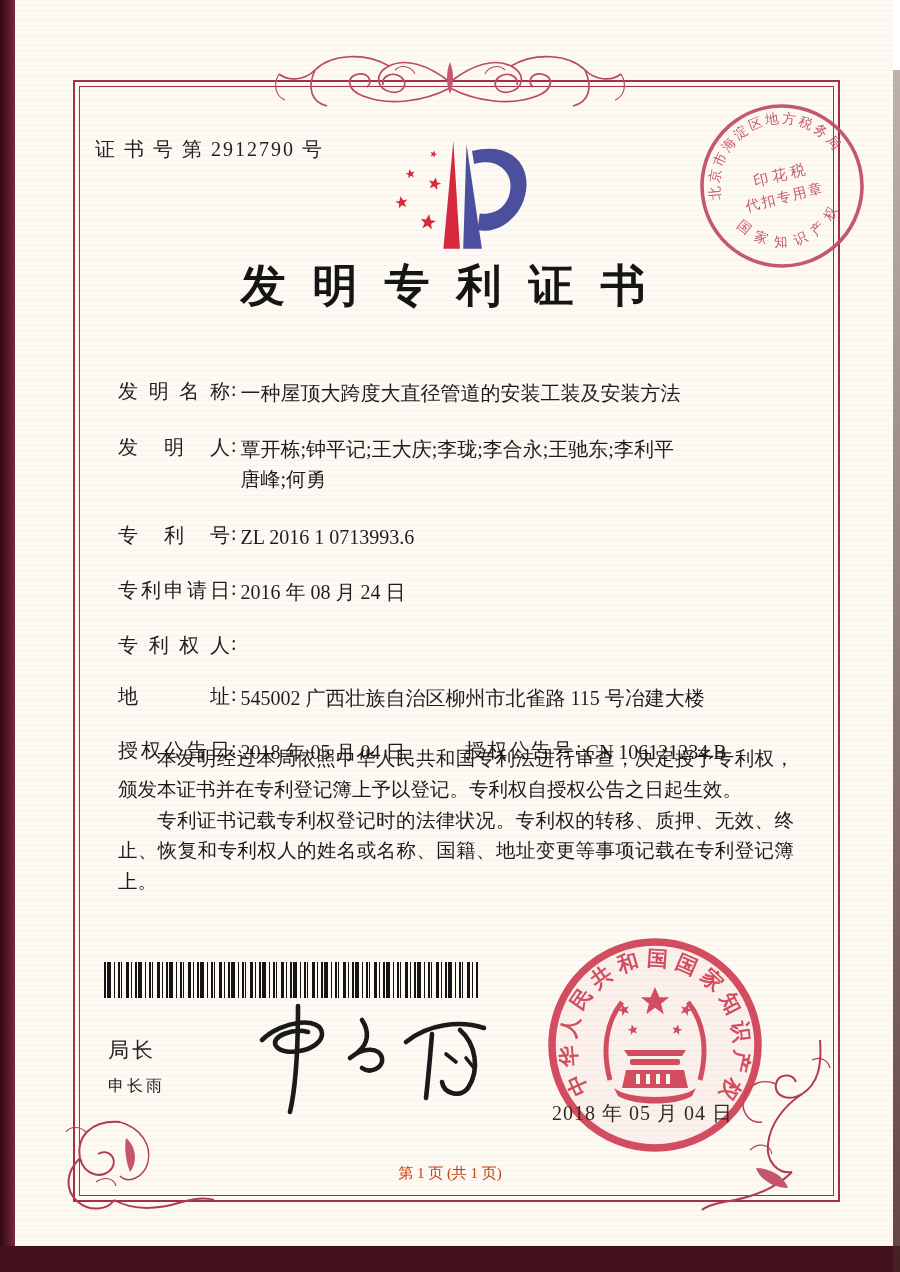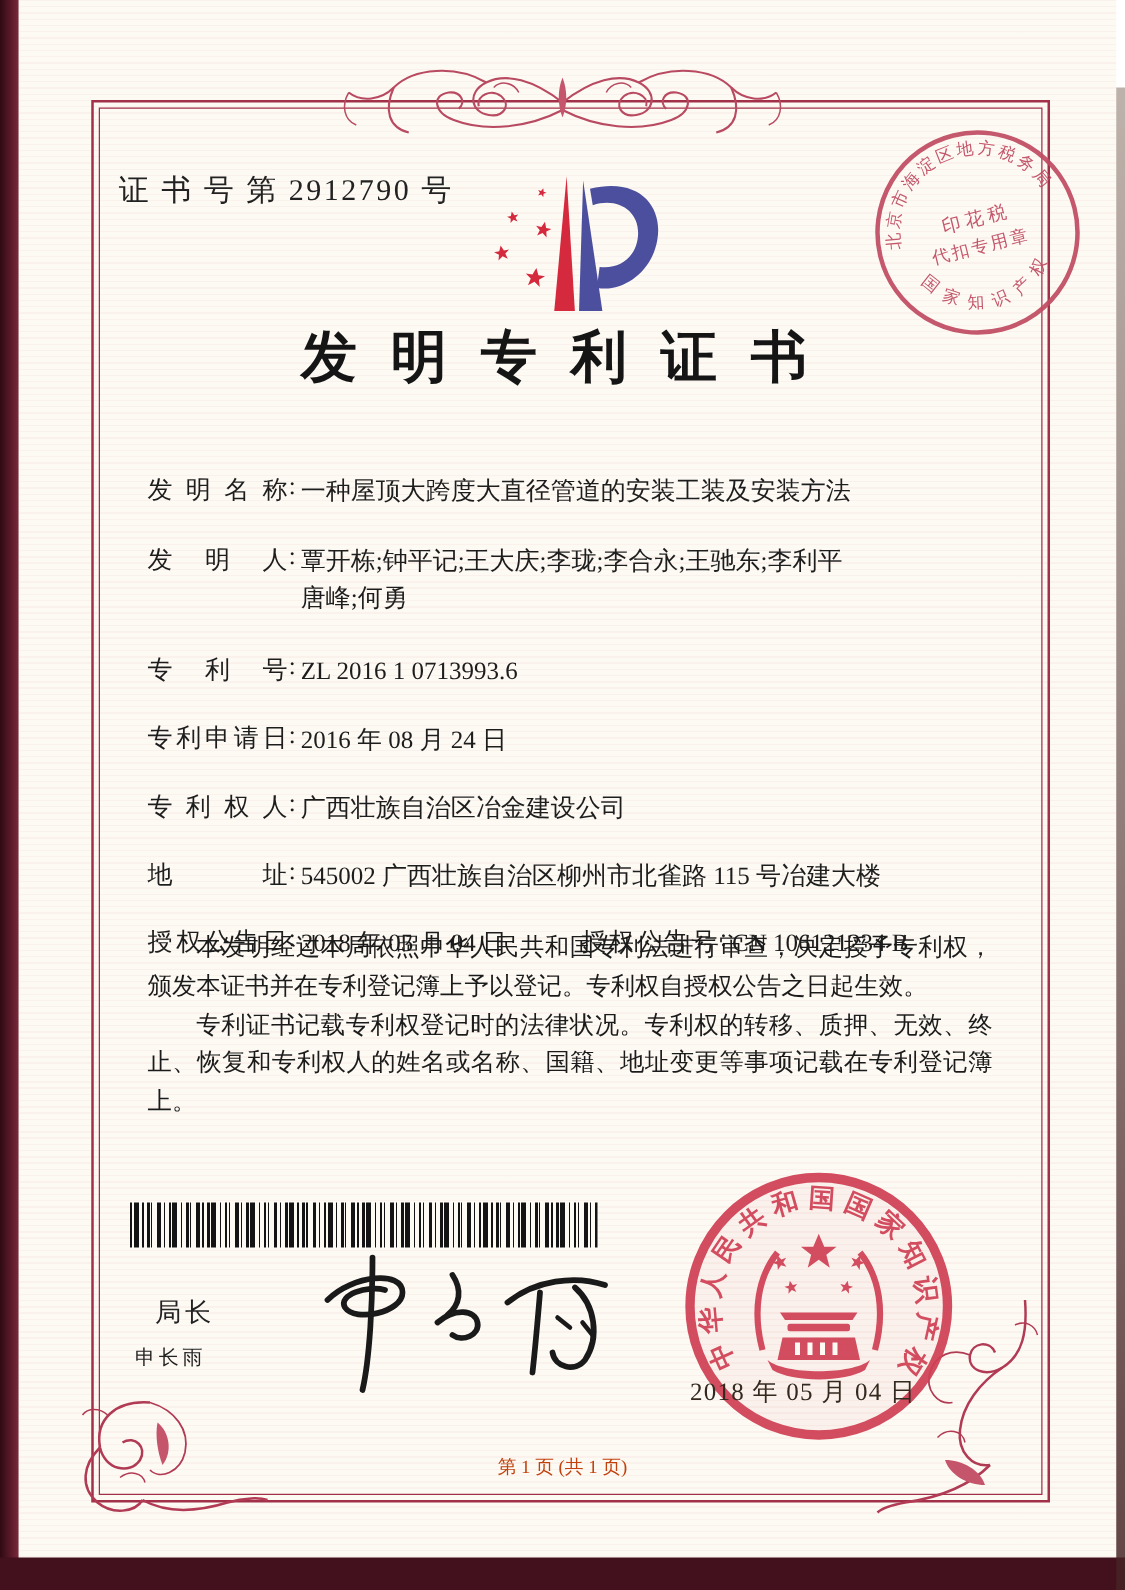--- a/index.html
+++ b/index.html
@@ -17,21 +17,21 @@
   .paper{position:absolute;left:15px;top:0;width:878px;height:1246px;background-color:#fdfaf4;
          background-image:repeating-linear-gradient(180deg,rgba(225,165,165,.10) 0 1px,rgba(0,0,0,0) 1px 5px);}
 
   
   .frame-outer{position:absolute;left:73px;top:80px;width:763px;height:1118px;
          border:2.4px solid #a23049;}
   .frame-inner{position:absolute;left:4px;top:4px;right:4px;bottom:4px;border:1.3px solid #a23049;}
 
   .ornament{position:absolute;pointer-events:none;}
 
-  .cert-no{position:absolute;left:95px;top:136px;font-size:24px;letter-spacing:2px;color:#222;}
+  .cert-no{position:absolute;left:95px;top:136px;font-size:20px;letter-spacing:2px;color:#222;}
 
   .logo{position:absolute;left:372px;top:130px;}
   .stamp-small{position:absolute;left:694px;top:98px;transform:rotate(-14deg);opacity:.92;}
 
   .title{position:absolute;left:0;top:256px;width:900px;text-align:center;
          font-size:45px;font-weight:700;color:#151515;letter-spacing:27px;padding-left:13px;box-sizing:border-box;}
 
   .fields{position:absolute;left:118px;top:378px;width:680px;font-size:20px;color:#1d1d1d;}
   .frow{position:relative;display:flex;align-items:flex-start;margin-bottom:0;}
   .frow .flabel{display:inline-flex;justify-content:space-between;width:112px;flex:0 0 112px;}
@@ -52,21 +52,21 @@
   .paras p{margin:0;text-indent:2em;font-family:Liberation Serif, serif;}
 
   .barcode{position:absolute;left:104px;top:962px;width:374px;height:36px;
     background:repeating-linear-gradient(90deg,
       #141414 0 2px,#fdfaf4 2px 3px,#141414 3px 7px,#fdfaf4 7px 10px,
       #141414 10px 11px,#fdfaf4 11px 14px,#141414 14px 16px,#fdfaf4 16px 17px,
       #141414 17px 18px,#fdfaf4 18px 22px,#141414 22px 25px,#fdfaf4 25px 27px,
       #141414 27px 28px,#fdfaf4 28px 31px);}
 
   .director-title{position:absolute;left:108px;top:1036px;font-size:21px;color:#222;
-       font-family:"Liberation Sans","DejaVu Sans",sans-serif;letter-spacing:3px;margin-left:16px;}
+       font-family:"Liberation Sans","DejaVu Sans",sans-serif;letter-spacing:3px;}
   .director-name{position:absolute;left:108px;top:1076px;font-size:16px;color:#222;
        font-family:"Liberation Sans","DejaVu Sans",sans-serif;letter-spacing:3px;}
   .signature{position:absolute;left:238px;top:1000px;}
 
   .seal-large{position:absolute;left:540px;top:930px;opacity:.93;}
   .grant-stamp-date{position:absolute;left:552px;top:1100px;font-size:20px;color:#33291f;
        letter-spacing:1px;z-index:5;}
 
   .footer{position:absolute;left:0;top:1164px;width:900px;text-align:center;
        font-size:15px;color:#c2410c;}
@@ -207,21 +207,20 @@
   </div>
 
   <div class="frow r-patentee">
     <span class="flabel">
         <span>专</span>
         <span>利</span>
         <span>权</span>
         <span>人</span>
       </span>
       <span class="fcolon">:</span>
-    <span class="fvalue">广西壮族自治区冶金建设公司</span>
   </div>
 
   <div class="frow r-address">
     <span class="flabel">
         <span>地</span>
         <span>址</span>
       </span>
       <span class="fcolon">:</span>
     <span class="fvalue">545002 广西壮族自治区柳州市北雀路 115 号冶建大楼</span>
   </div>

